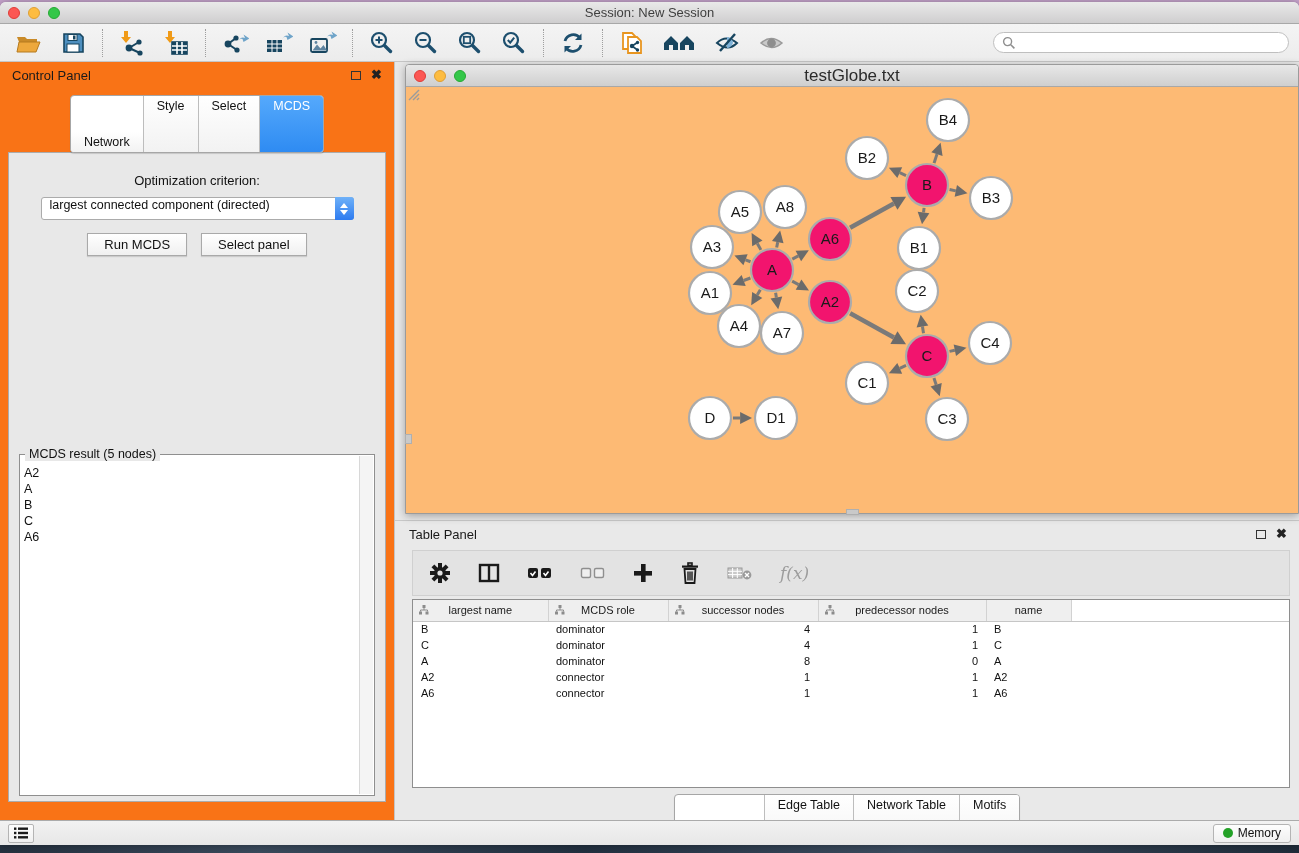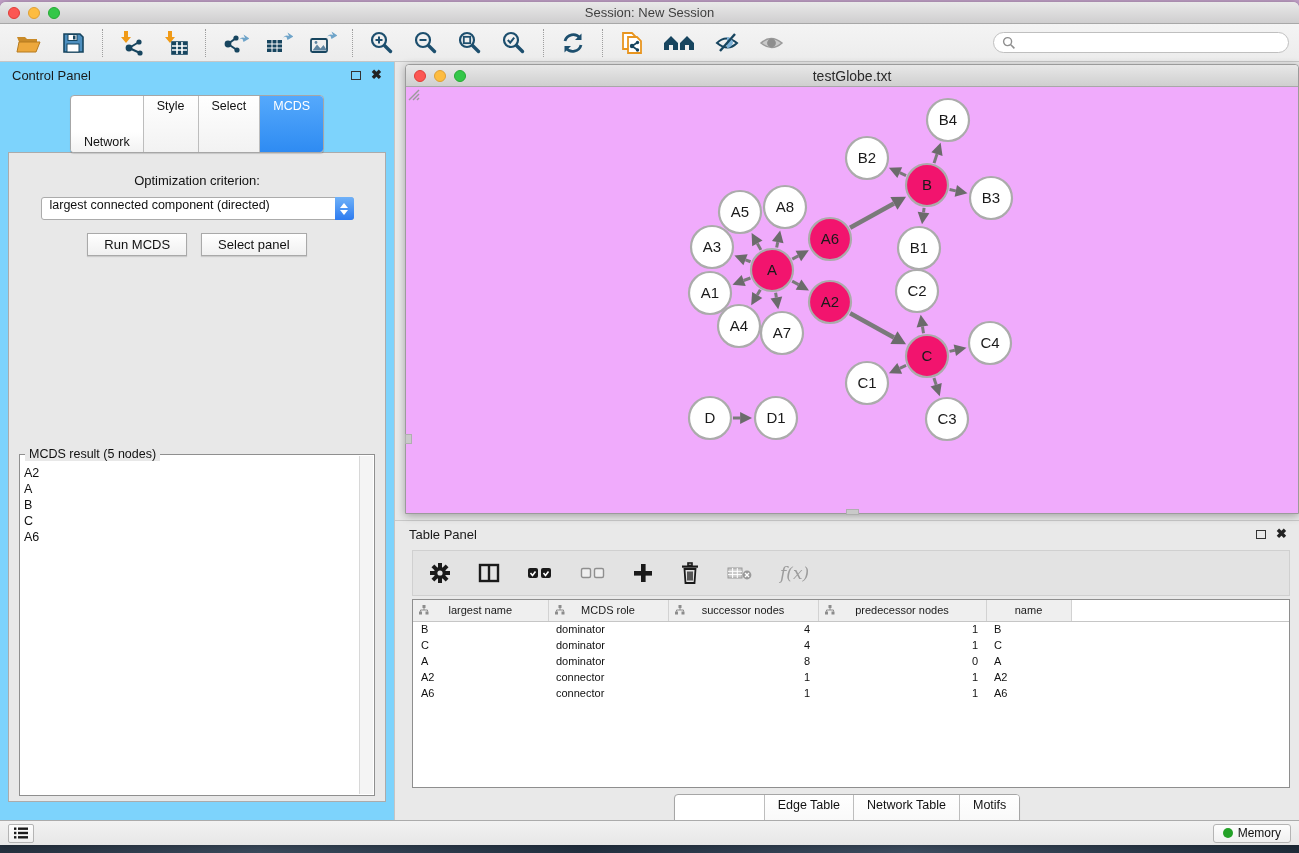--- a/index.html
+++ b/index.html
@@ -31,21 +31,21 @@
   .tb-btn svg { display:block; }
   .search-wrap { margin-left:auto; }
   .search-field { width:296px; height:21px; border:1px solid #BFBFBF; border-radius:11px; background:#fff;
     display:flex; align-items:center; padding:0 8px; }
   .search-field input { border:none; outline:none; flex:1; font-size:12px; background:transparent; }
 
   
   .workspace { flex:1; display:flex; min-height:0; }
 
   
-  .control-panel { width:395px; flex:0 0 auto; background:#7dd3fc; border-right:1px solid #C4C4C4;
+  .control-panel { width:395px; flex:0 0 auto; background:#f97316; border-right:1px solid #C4C4C4;
     display:flex; flex-direction:column; position:relative; }
   .panel-header { height:26px; display:flex; align-items:center; padding:0 12px; flex:0 0 auto; }
   .panel-header .panel-title { font-size:13px; color:#1A1A1A; }
   .panel-header .panel-btns { margin-left:auto; display:flex; gap:10px; align-items:center; }
   .float-glyph { width:10px; height:9px; border:1.5px solid #333; display:inline-block; }
   .close-glyph { font-size:13px; font-weight:bold; color:#222; line-height:10px; }
 
   .seg-tabs { display:inline-flex; border:1px solid #A6A6A6; border-radius:4px; overflow:hidden;
     background:#fff; box-shadow:0 1px 1px rgba(0,0,0,.15); }
   .seg-tab { font-size:12.5px; color:#111; background:linear-gradient(#FFFFFF,#F2F2F2);
@@ -77,22 +77,22 @@
 
   
   .right-area { flex:1; display:flex; flex-direction:column; background:#E8E8E8; min-width:0; }
   .network-region { height:458px; position:relative; flex:0 0 auto; }
 
   .inner-window { position:absolute; left:10px; top:2px; width:894px; height:450px;
     background:#fff; border:1px solid #9B9B9B; border-radius:4px 4px 0 0;
     box-shadow:0 2px 8px rgba(0,0,0,.30); display:flex; flex-direction:column; }
   .inner-titlebar { height:22px; background:linear-gradient(#E8E8E8,#CFCFCF); border-bottom:1px solid #A8A8A8;
     border-radius:4px 4px 0 0; position:relative; display:flex; align-items:center; justify-content:center; flex:0 0 auto; }
-  .inner-titlebar .inner-title { font-size:14px; color:#2B2B2B; }
-  .canvas { flex:1; position:relative; background:#f0abfc; overflow:hidden; }
+  .inner-titlebar .inner-title { font-size:17px; color:#2B2B2B; }
+  .canvas { flex:1; position:relative; background:#fdba74; overflow:hidden; }
   .canvas svg { position:absolute; left:0; top:0; }
   .resize-grip { position:absolute; right:1px; bottom:1px; }
   .splitter-dot-left { position:absolute; left:-1px; top:369px; width:7px; height:10px; background:#C9C9C9; border:1px solid #AFAFAF; }
   .splitter-dot-bottom { position:absolute; left:440px; bottom:-2px; width:13px; height:6px; background:#C9C9C9; border:1px solid #AFAFAF; }
 
   
   .table-panel { flex:1; background:#E9E9E9; border-top:1px solid #C9C9C9; display:flex; flex-direction:column; min-height:0; }
   .tp-toolbar { margin:3px 9px 0 17px; height:46px; background:#E3E3E3; border:1px solid #D0D0D0;
     display:flex; align-items:center; gap:27px; padding:0 16px; flex:0 0 auto; }
   .tp-btn { display:flex; align-items:center; justify-content:center; cursor:default; }

